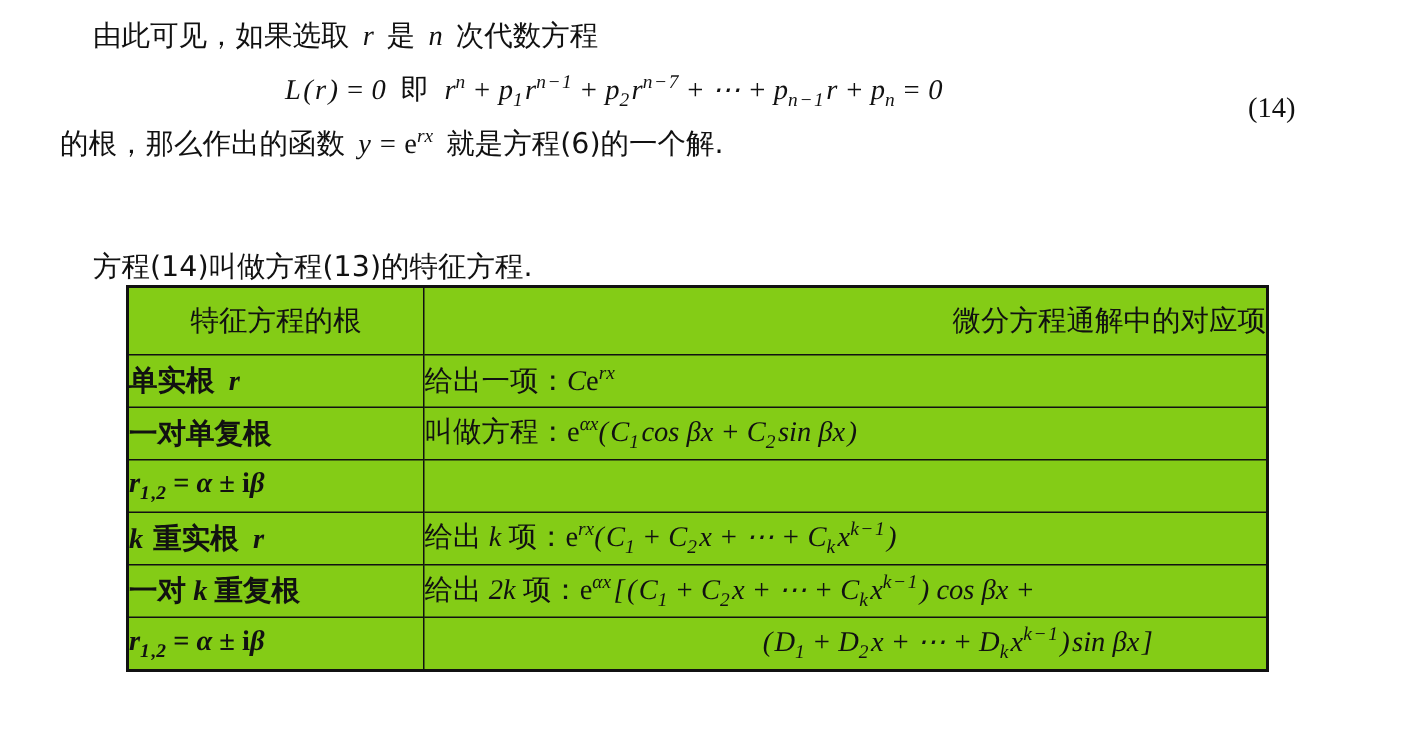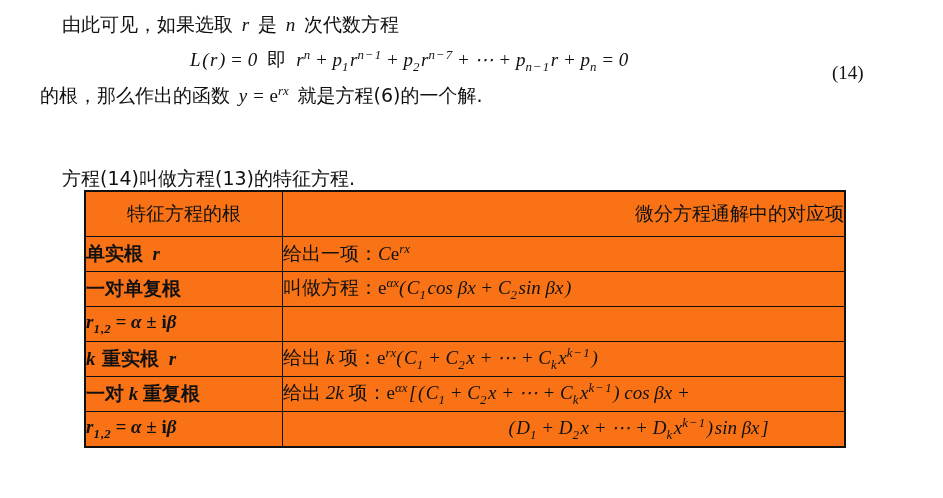--- a/index.html
+++ b/index.html
@@ -51,21 +51,21 @@
   #line4 { left: 62px; top: 122px; }
   #line5 { left: 62px; top: 158px; }
 
   table.soln {
     position: absolute;
     left: 84px;
     top: 190px;
     width: 762px;
     border-collapse: collapse;
     border: 2px solid #111;
-    background: #f97316;
+    background: #84cc16;
   }
   table.soln td, table.soln th {
     border: 1px solid #111;
     padding: 0;
     vertical-align: middle;
   }
   table.soln th {
     font-weight: normal;
     height: 44px;
   }

